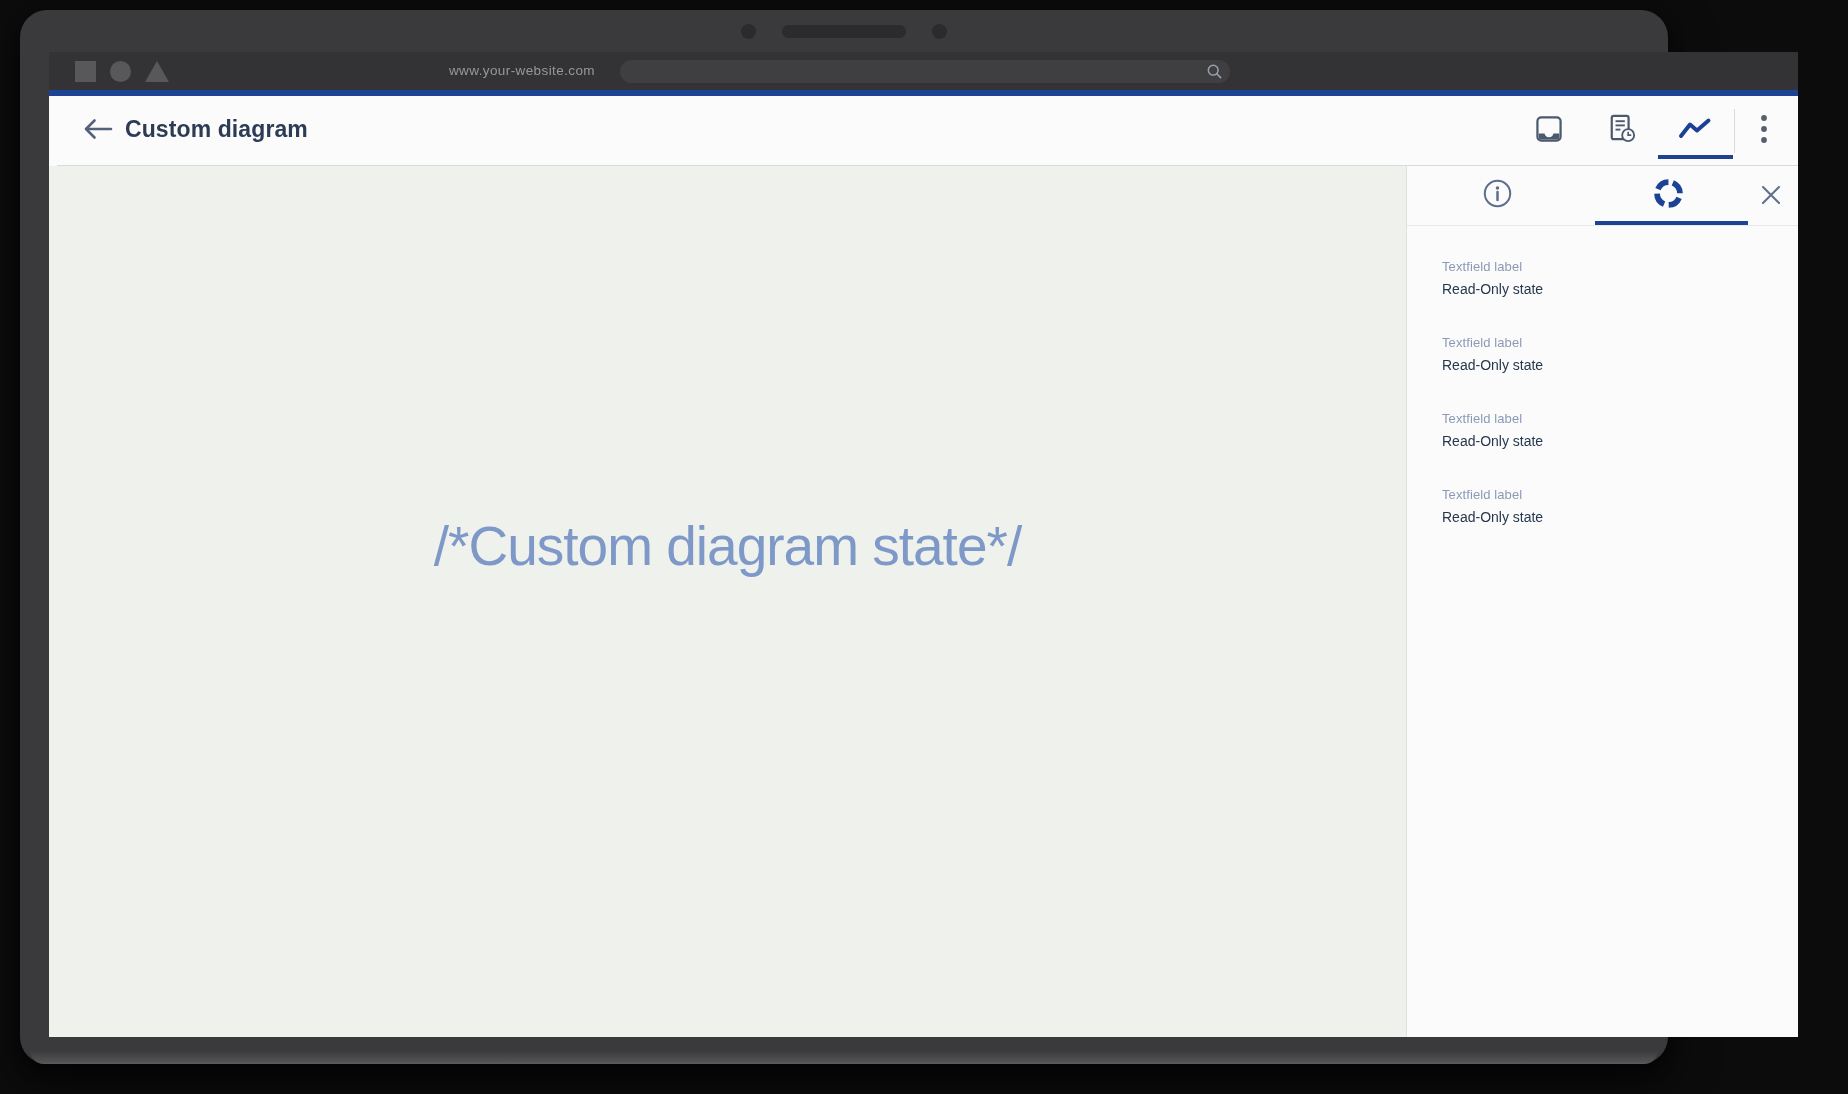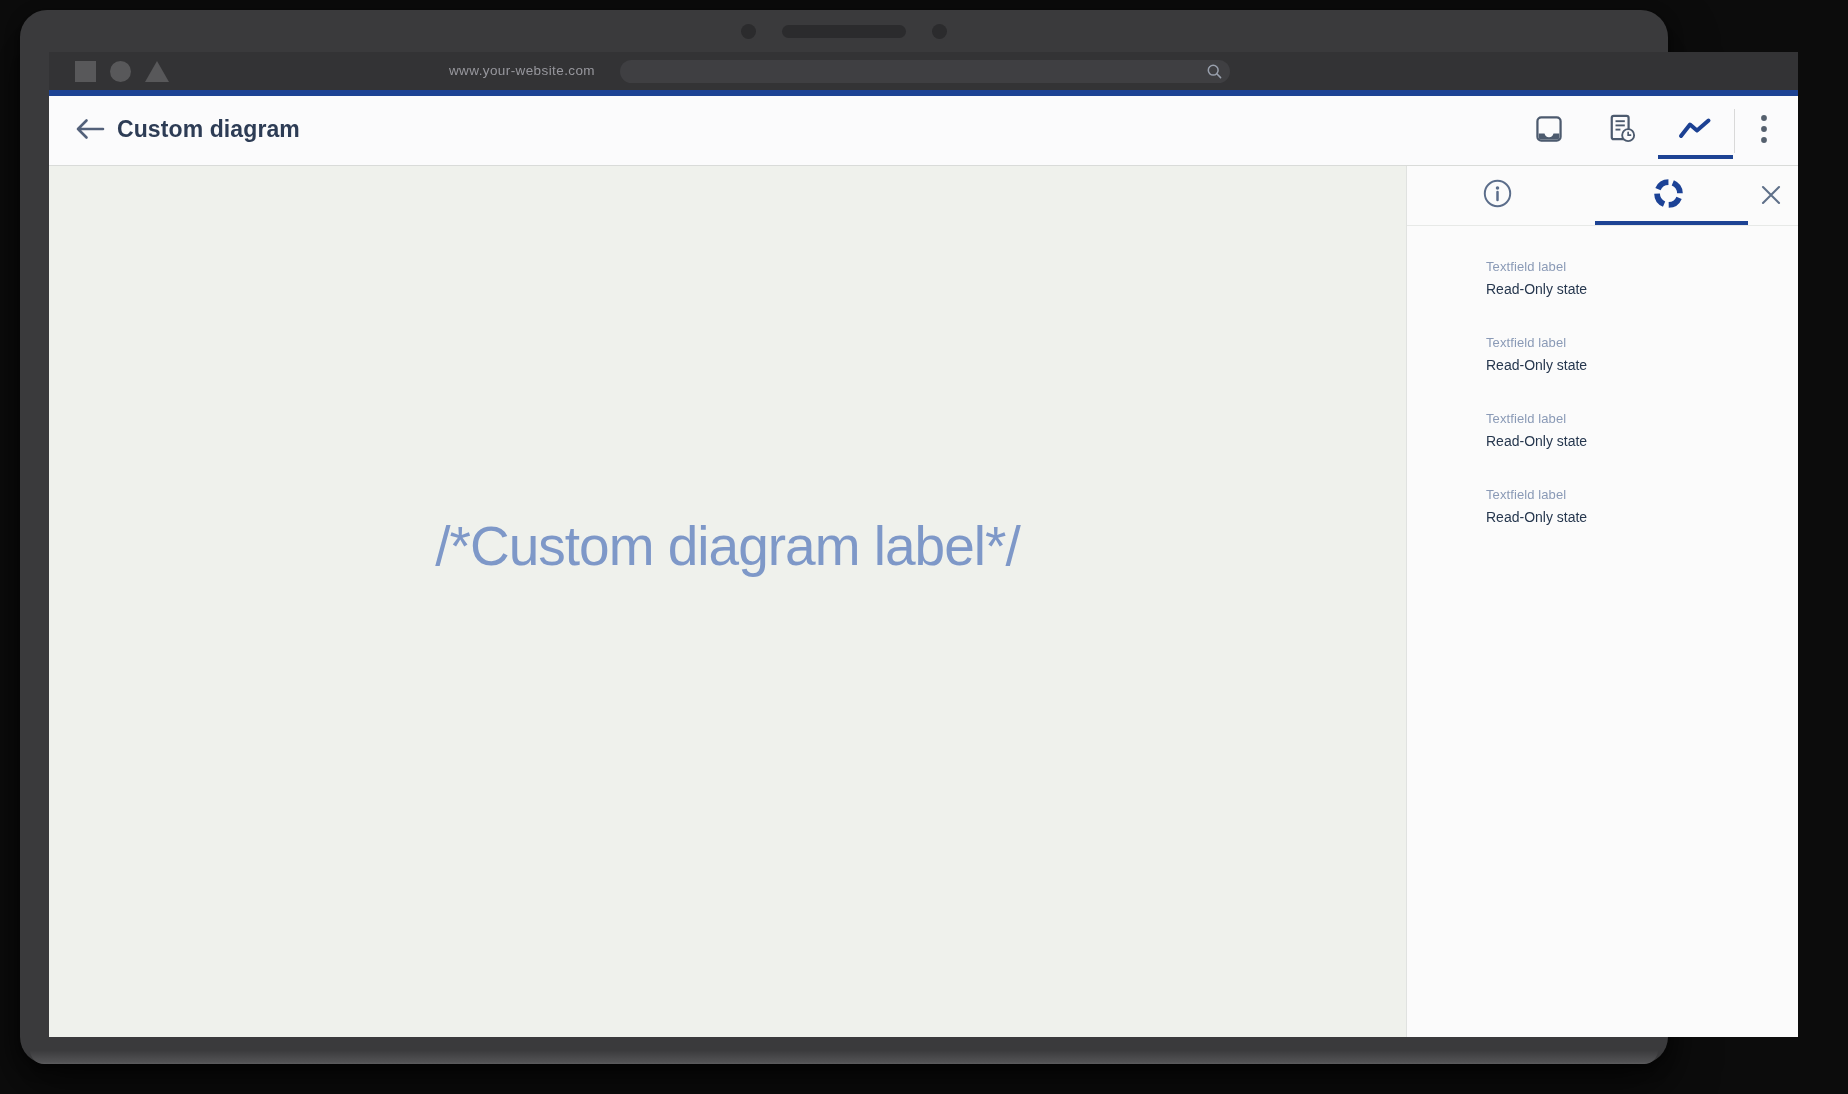--- a/index.html
+++ b/index.html
@@ -55,21 +55,21 @@
     border-radius:12px; background:#3f3f42;
   }
   .search-pill .mag { position:absolute; right:7px; top:3px; }
 
   
   .blue-line { flex:0 0 6px; background:#1d4394; }
 
   
   .app-header {
     flex:0 0 70px; background:#fbfbfc;
-    border-bottom:1px solid #d9dbd9; position:relative;
+    border-bottom:1px solid #d9dbd9; position:relative;margin-left:8px;
   }
   .back-btn { position:absolute; left:22px; top:21px; width:38px; height:28px; display:flex; align-items:center; justify-content:center; cursor:pointer; }
   .page-title {
     position:absolute; left:68px; top:20px;
     font-size:23px; font-weight:600; color:#2d3c55; letter-spacing:0.1px;
   }
   .header-actions {
     position:absolute; right:8px; top:0; height:100%;
     display:flex; align-items:center;
   }
@@ -97,21 +97,21 @@
     background:#fbfbfb; border-left:1px solid #e0e2e0;
     display:flex; flex-direction:column; position:relative;
   }
   .panel-tabs { flex:0 0 60px; border-bottom:1px solid #e7e9e7; position:relative; }
   .tab { position:absolute; top:0; height:100%; display:flex; align-items:center; justify-content:center; cursor:pointer; }
   .tab-info  { left:0;    width:181px; }
   .tab-donut { left:181px; width:160px; }
   .tab-underline { position:absolute; left:188px; bottom:0; width:153px; height:4px; background:#1d4394; }
   .close-btn { position:absolute; right:12px; top:16px; width:30px; height:30px; display:flex; align-items:center; justify-content:center; cursor:pointer; }
 
-  .fields { padding:33px 30px 0 35px;margin-left:44px; }
+  .fields { padding:33px 30px 0 35px; }
   .field-group { margin-bottom:38px; }
   .field-label { font-size:13px; color:#8a9ab6; margin-bottom:7px; letter-spacing:0.1px; }
   .field-value { font-size:14px; color:#26374e; }
 </style>
 </head>
 <body>
 
 <div class="device">
   <div class="bezel">
     <div class="cam-dot"></div>
@@ -186,21 +186,21 @@
               <circle cx="4" cy="15" r="2.9"></circle>
               <circle cx="4" cy="26" r="2.9"></circle>
             </svg>
           </span>
         </div>
       </div>
     </div>
 
     <div class="content">
       <div class="main">
-        <div class="placeholder-text">/*Custom diagram label*/</div>
+        <div class="placeholder-text">/*Custom diagram state*/</div>
       </div>
 
       <div class="sidebar">
         <div class="panel-tabs">
           <div class="tab tab-info">
             <span>
               <svg width="31" height="31" viewBox="0 0 30 30" fill="none">
                 <circle cx="15" cy="15" r="12.3" stroke="#5b6d8a" stroke-width="1.9"></circle>
                 <circle cx="15" cy="9.6" r="1.7" fill="#5b6d8a"></circle>
                 <line x1="15" y1="13.6" x2="15" y2="21.4" stroke="#5b6d8a" stroke-width="2.4" stroke-linecap="round"></line>

